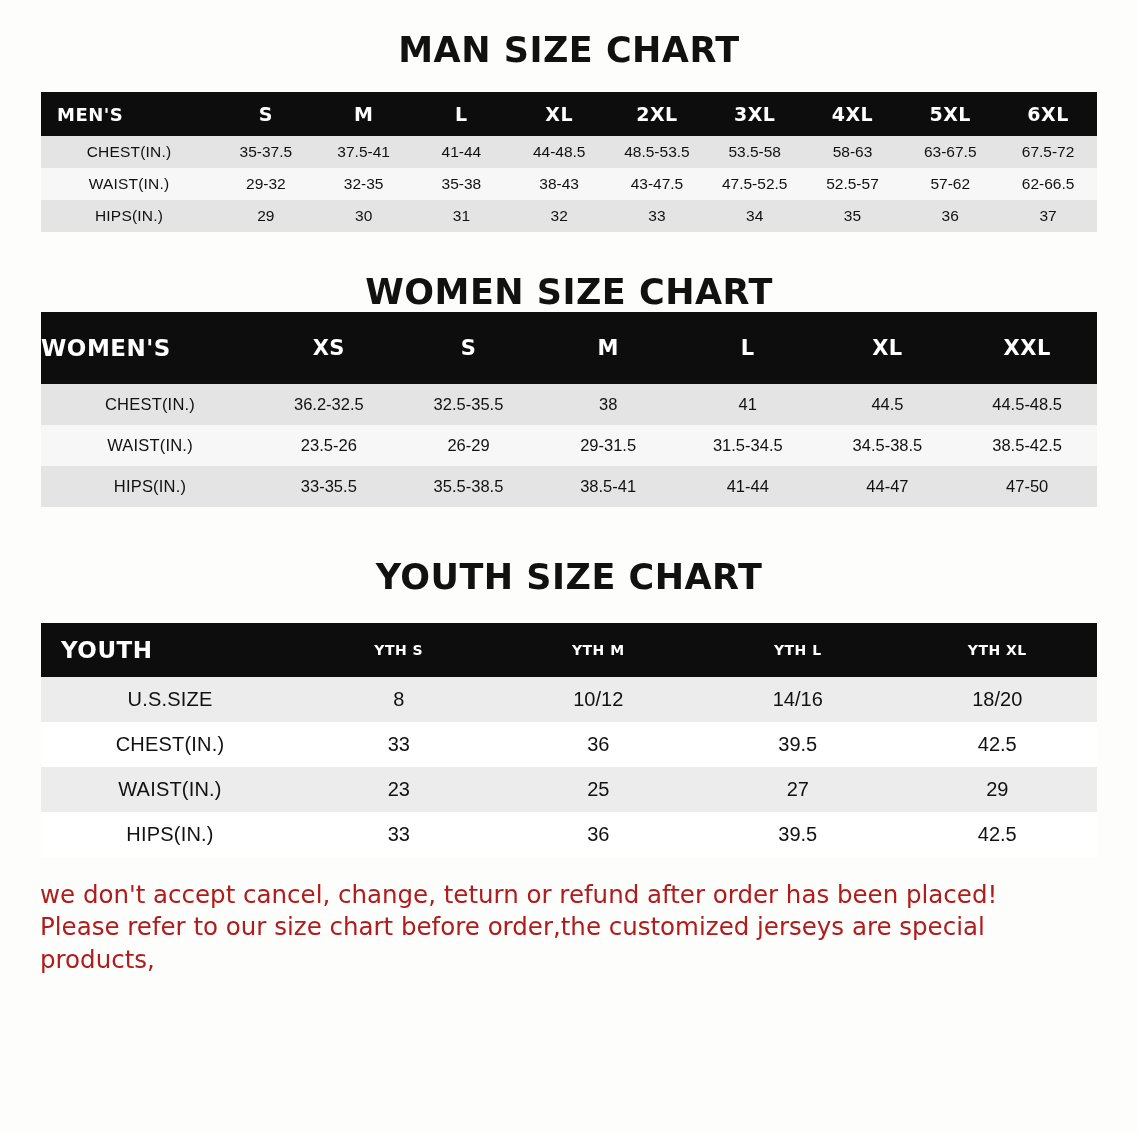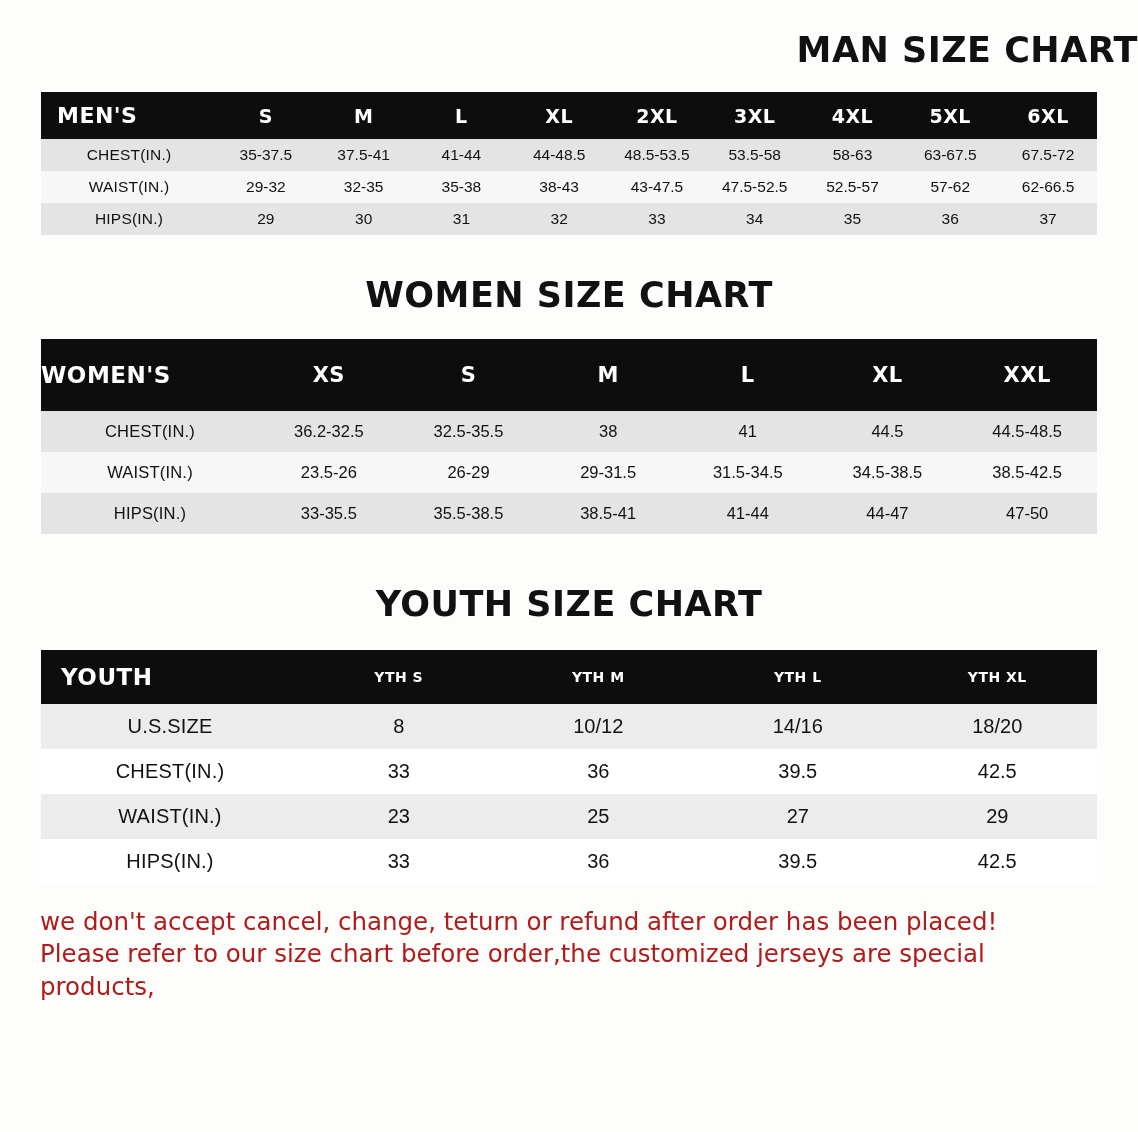--- a/index.html
+++ b/index.html
@@ -43,22 +43,22 @@
 
   
   .section-title {
     text-align: center;
     font-family: "DejaVu Sans", sans-serif;
     font-weight: bold;
     font-size: 35px;
     letter-spacing: 0.5px;
     color: #111;
   }
-  .t-man   { margin-top: 30px; margin-bottom: 22px; text-align: right; }
-  .t-women { margin-top: 40px; margin-bottom: 24px; }
+  .t-man   { margin-top: 30px; margin-bottom: 22px; }
+  .t-women { margin-top: 40px; }
   .t-youth { margin-top: 50px; margin-bottom: 26px; }
 
   
   .table-wrap {
     margin: 0 41px;
   }
   table {
     width: 1056px;
     border-collapse: collapse;
     table-layout: fixed;
@@ -69,21 +69,21 @@
     font-family: "DejaVu Sans", sans-serif;
     font-weight: bold;
     font-size: 19px;
     padding: 11px 0;
     text-align: center;
     letter-spacing: 0.5px;
   }
   thead th.row-head {
     text-align: left;
     padding-left: 16px;
-    font-size: 22px;
+    font-size: 18px;
     letter-spacing: 0.5px;
   }
   tbody td {
     font-size: 15.5px;
     text-align: center;
     padding: 7px 0;
     color: #111;
     font-family: "Liberation Sans", sans-serif;
   }
   tbody td.row-label {

